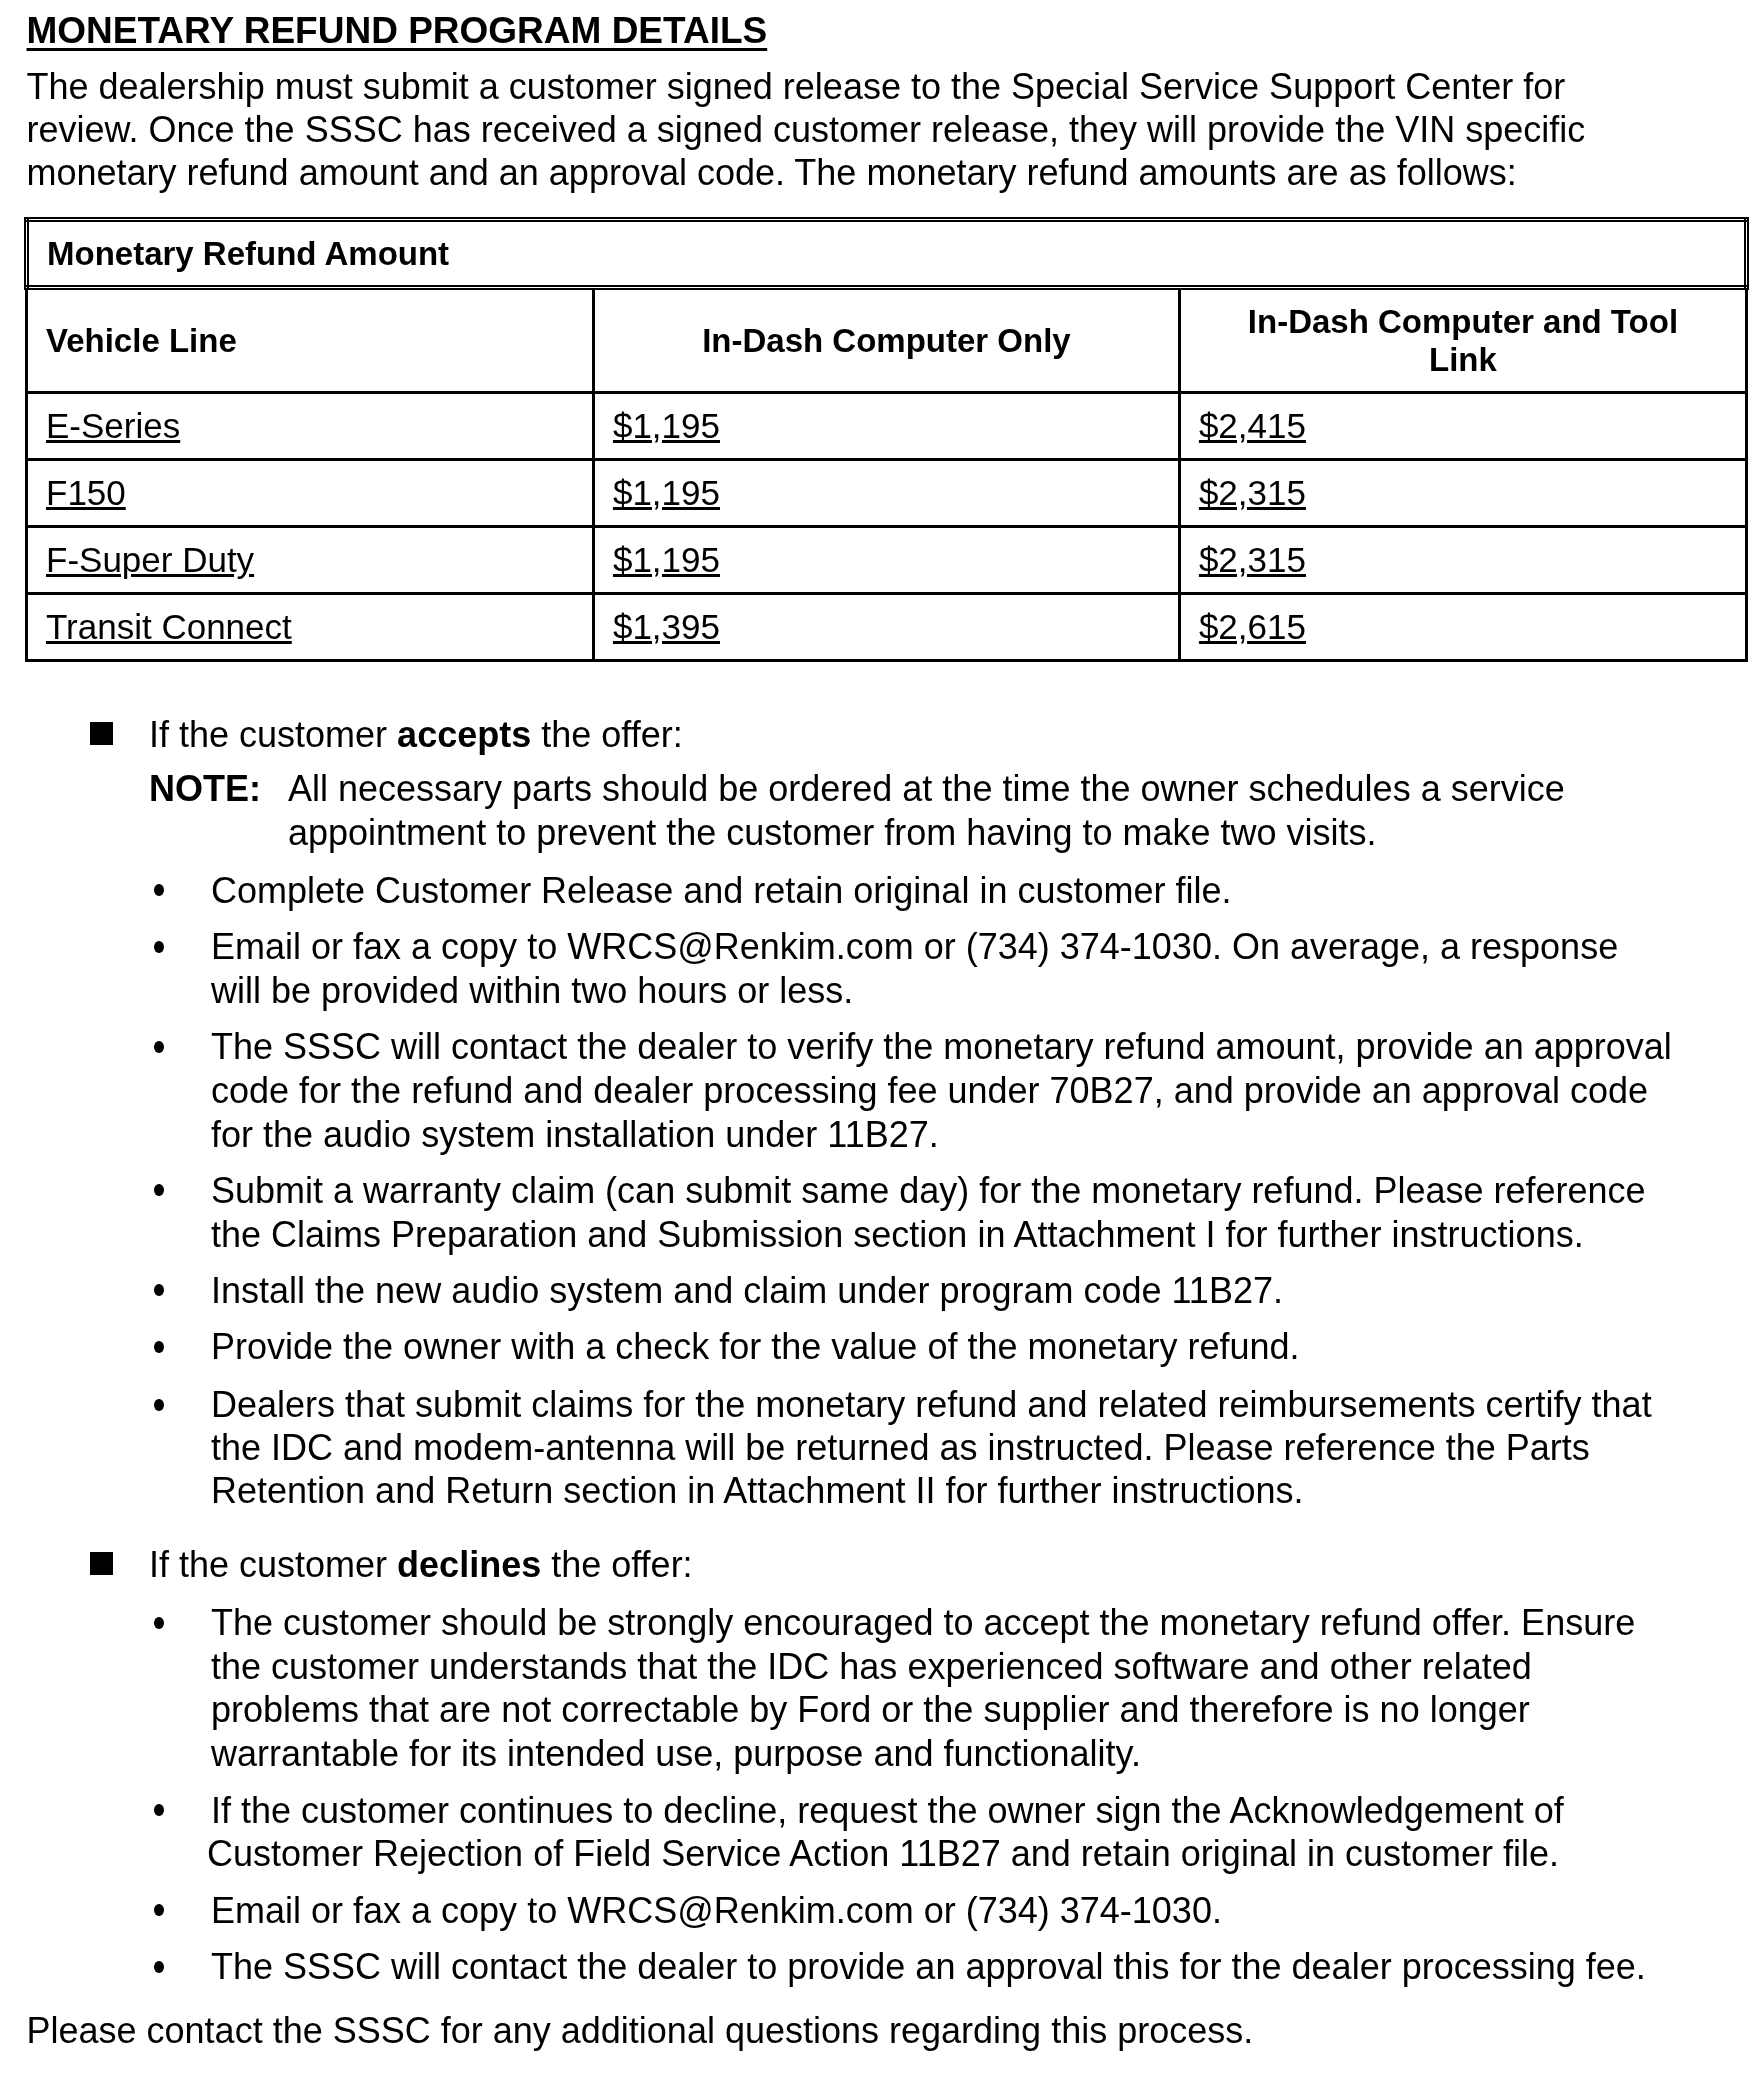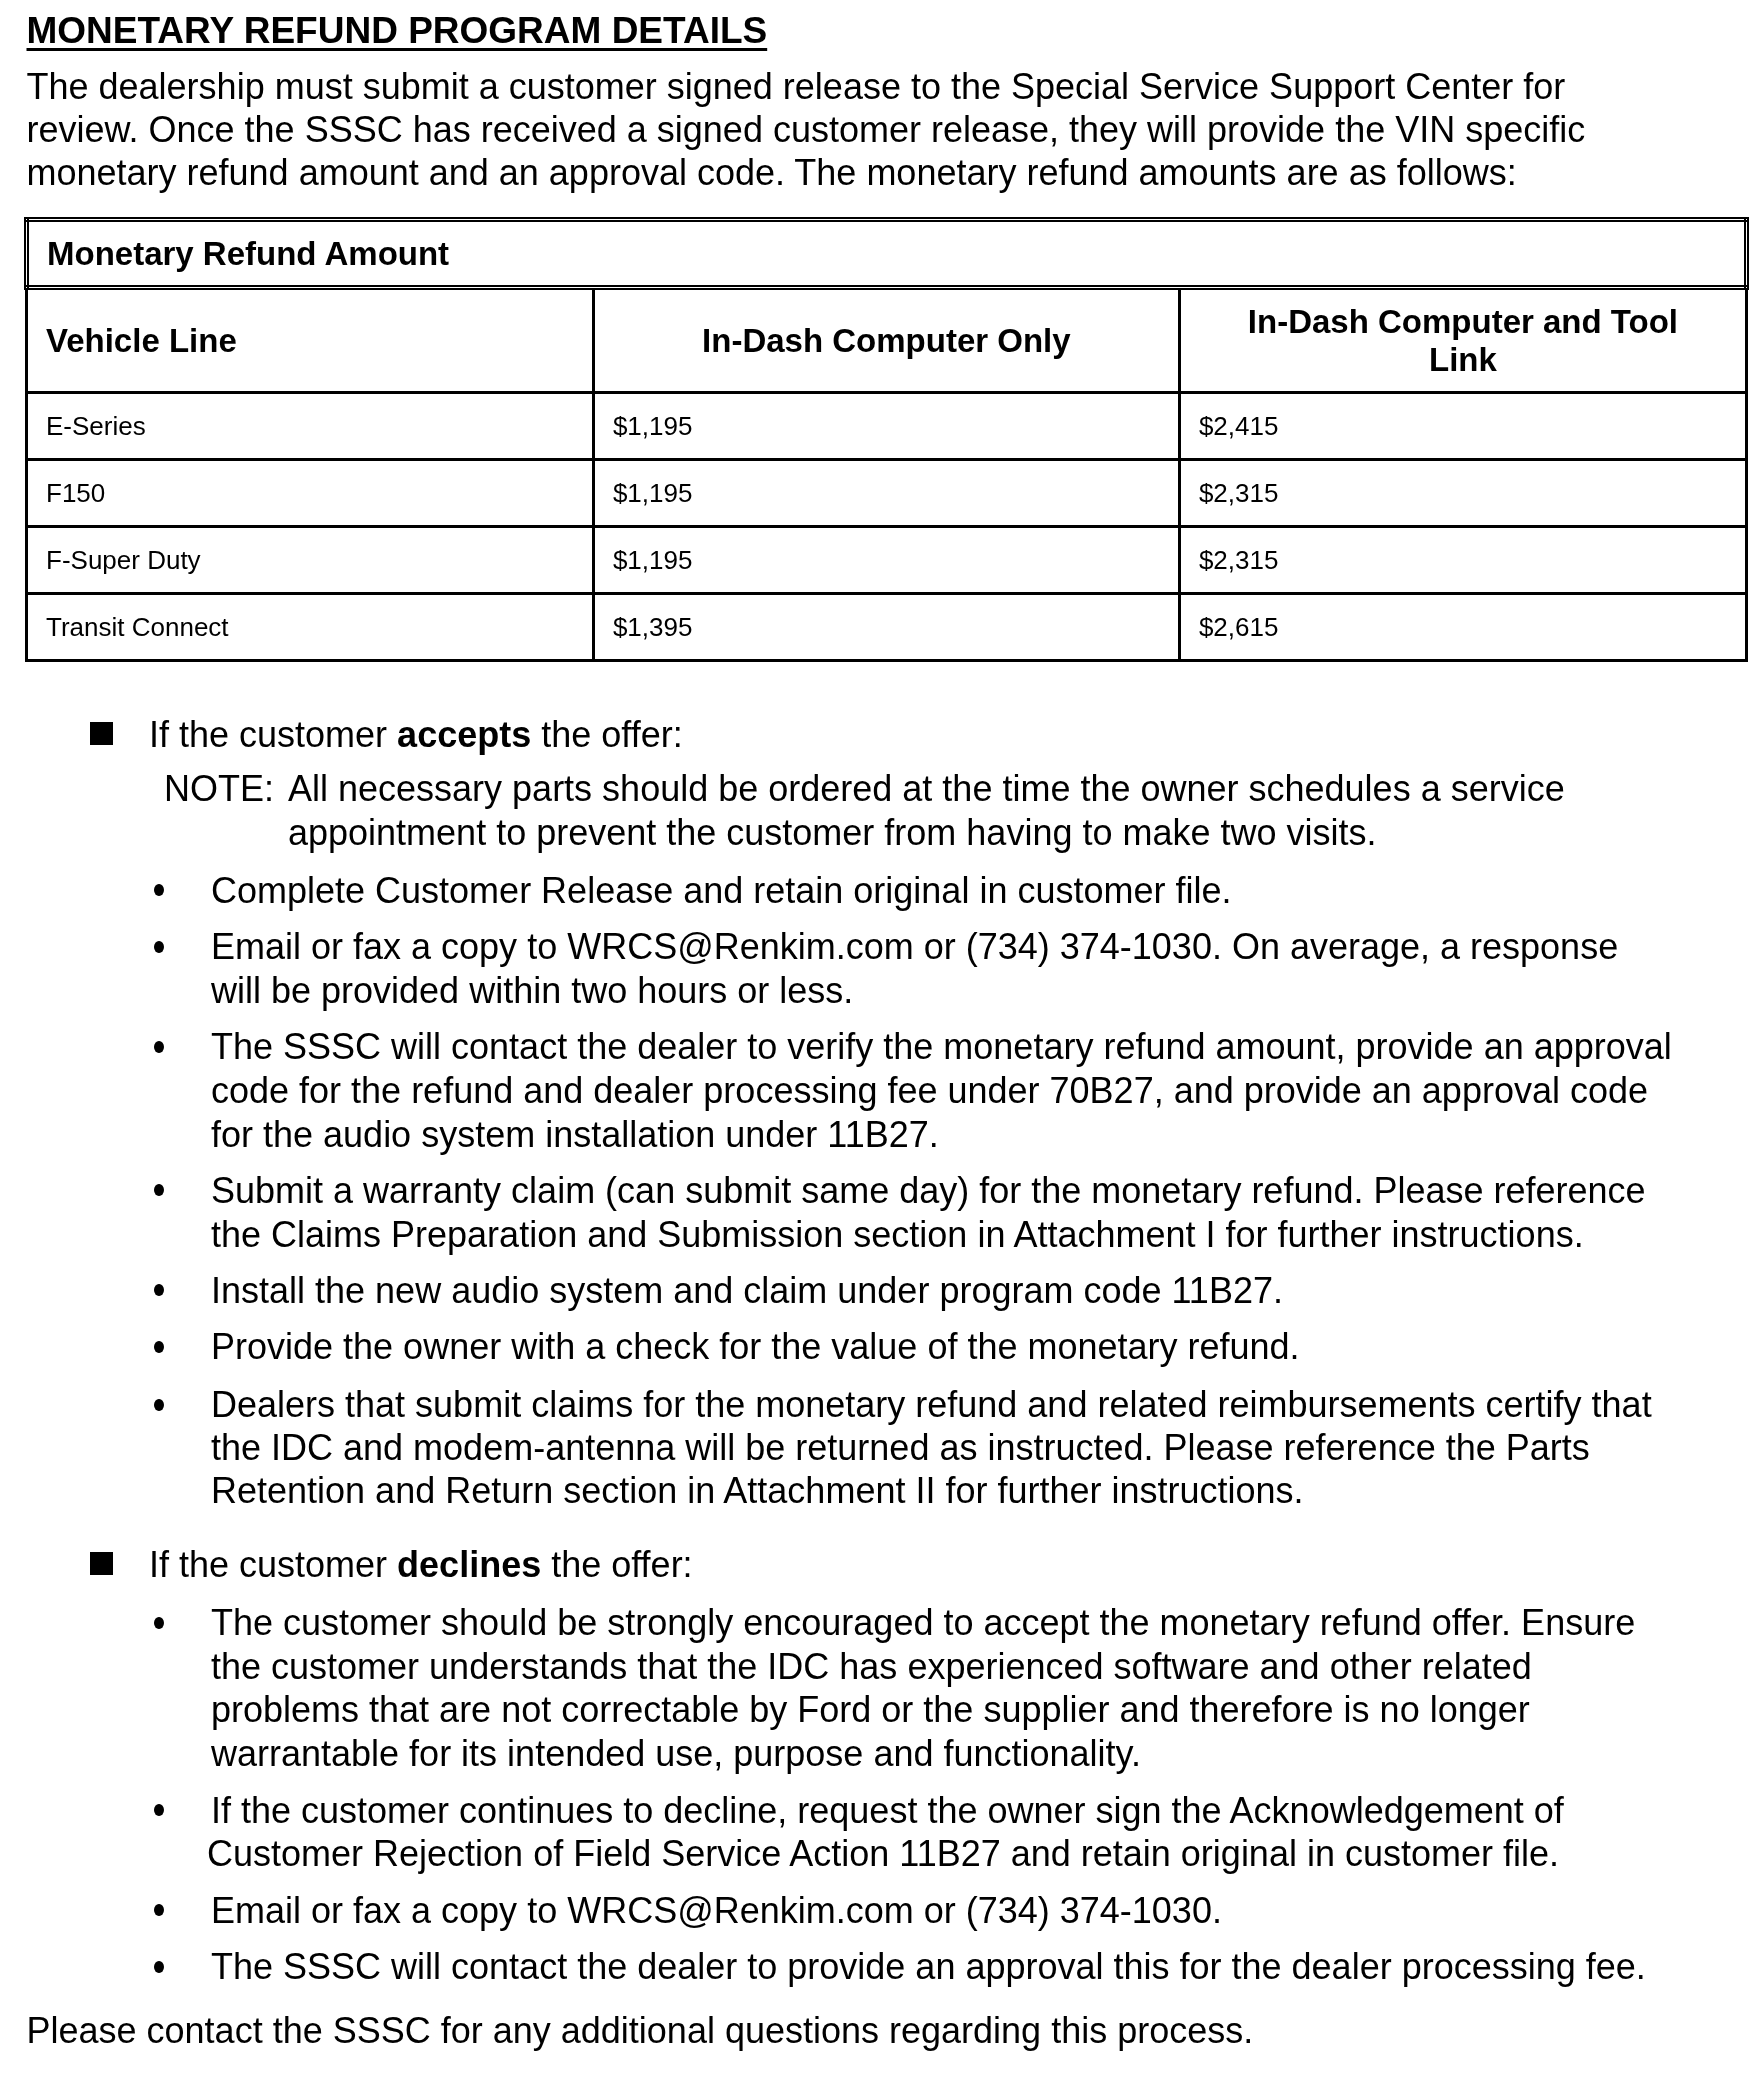--- a/index.html
+++ b/index.html
@@ -1,31 +1,31 @@
 <!DOCTYPE html>
 <html style="font-size:13.2px"><head>
 <meta charset="utf-8">
 <style>
   html, body { margin:0; padding:0; background:#ffffff; }
   body { width:1764px; height:2095px; position:relative; overflow:hidden;
          font-family:"Liberation Sans", sans-serif; color:#000; }
   .ln { position:absolute; font-size:36px; line-height:43px; white-space:nowrap; }
   .title { position:absolute; left:26.5px; top:10px; font-size:37px; font-weight:bold;
            text-decoration:underline; text-decoration-thickness:3.3px; text-underline-offset:5px; white-space:nowrap; }
-  .b { font-weight:normal;margin-left:15px; }
+  .b { font-weight:bold; }
   .u { font-weight:bold; text-decoration-thickness:3.3px; text-underline-offset:5px; }
   .sq { position:absolute; width:23px; height:23px; background:#000; }
   .dot { position:absolute; width:10px; height:12.4px; border-radius:50%; background:#000; }
   table.refund { position:absolute; left:24px; top:217px; width:1725px;
                  border-collapse:collapse; font-size:33px; }
   table.refund td { border:3.3px solid #000; padding:0 18px; }
   .band { height:63px; text-align:left; font-weight:bold; border:5.8px double #000 !important; }
   .hdr td { height:101px; font-weight:bold; }
   .hdr td.c { text-align:center; line-height:38px; }
-  .row td { height:64px; font-size:26px; }
+  .row td { height:64px; font-size:35px;text-decoration:underline; }
   .row td.c { text-align:left; }
 </style>
 </head>
 <body>
 
 <div class="title">MONETARY REFUND PROGRAM DETAILS</div>
 
 <div class="ln" style="left:26.5px;top:65px">The dealership must submit a customer signed release to the Special Service Support Center for</div>
 <div class="ln" style="left:26.5px;top:108px">review.  Once the SSSC has received a signed customer release, they will provide the VIN specific</div>
 <div class="ln" style="left:26.5px;top:151px">monetary refund amount and an approval code.  The monetary refund amounts are as follows:</div>

